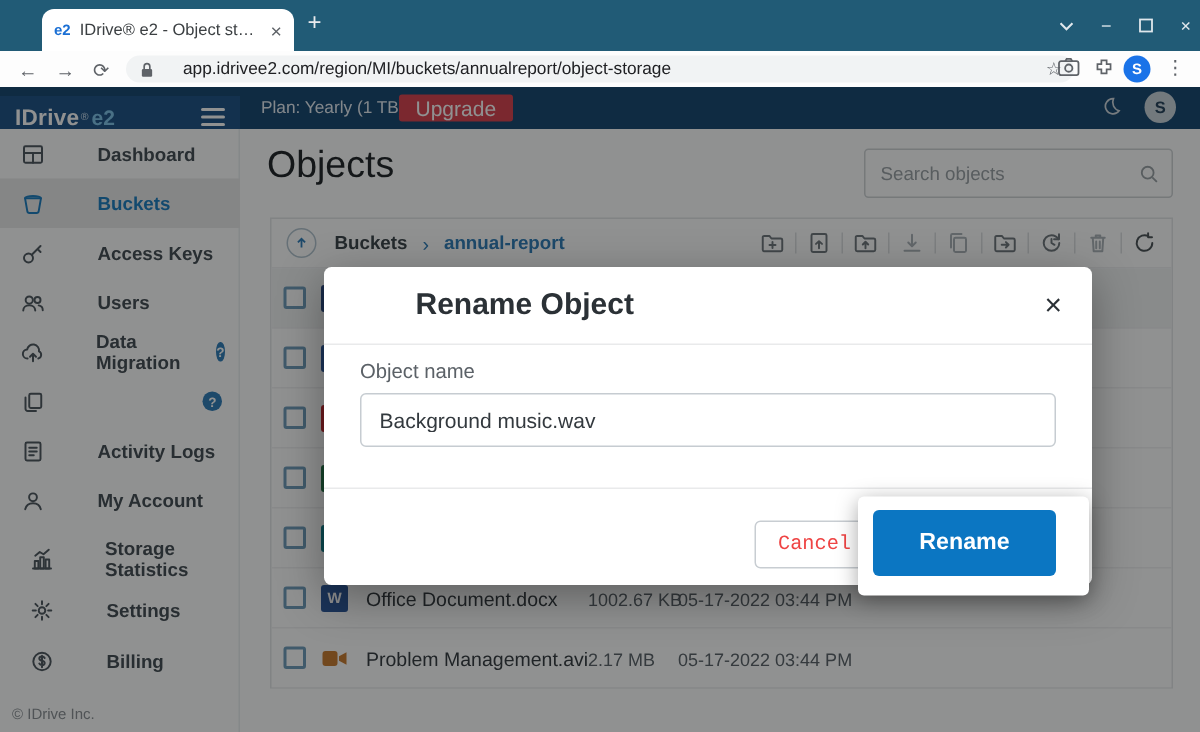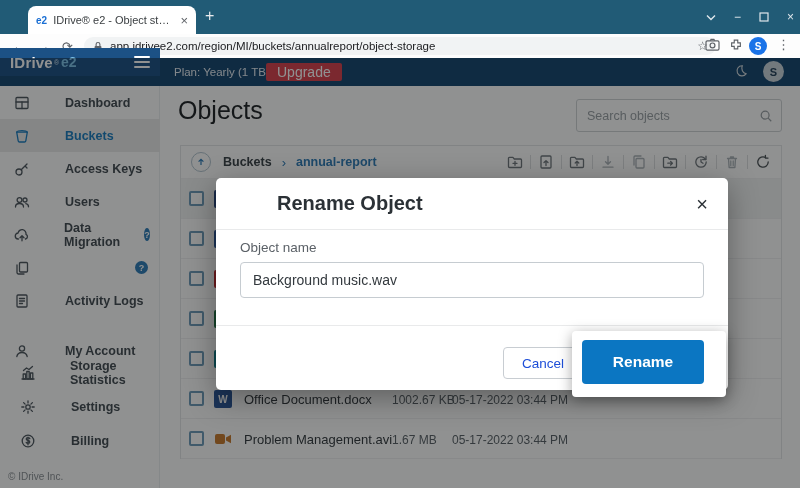--- a/index.html
+++ b/index.html
@@ -14,32 +14,32 @@
   .favicon { font-size:10px; font-weight:bold; color:#1a6fd4; margin-right:6px; }
   .tab-title { font-size:11px; color:#3c4043; white-space:nowrap; overflow:hidden; text-overflow:ellipsis; flex:1; }
   .tab-close { font-size:13px; color:#5f6368; margin-left:6px; cursor:pointer; }
   .newtab { position:absolute; left:205px; top:7px; font-size:16px; color:#e8eaed; }
   .wincontrols { position:absolute; right:6px; top:0; height:34px; display:flex; align-items:center; gap:18px; color:#dfe7ec; }
   .wc { font-size:12px; line-height:1; }
   .toolbar { position:absolute; left:0; top:34px; width:800px; height:24px; background:#fdfdfd; display:flex; align-items:center; }
   .navbtn { color:#5f6368; font-size:13px; margin-left:12px; }
   .omnibox { position:absolute; left:84px; top:3px; width:632px; height:18px; background:#f1f3f4;
              border-radius:9px; display:flex; align-items:center; padding:0 8px; }
-  .url { font-size:11.5px; color:#202124; margin-left:6px; flex:1; white-space:nowrap; overflow:hidden; }
+  .url { font-size:11.5px; color:#202124; margin-left:18px; flex:1; white-space:nowrap; overflow:hidden; }
   .star { font-size:12px; color:#5f6368; }
   .ticon { color:#5f6368; display:flex; align-items:center; }
   .b-avatar { width:18px; height:18px; border-radius:50%; background:#1a73e8; color:#fff; font-size:10px;
               font-weight:bold; display:flex; align-items:center; justify-content:center; position:absolute; right:33px; top:3px; }
   .kebab { position:absolute; right:10px; top:3px; font-size:13px; color:#5f6368; }
   .camera { position:absolute; right:80px; top:4px; }
   .puzzle { position:absolute; right:57px; top:4px; }
 
   
   .appheader { position:absolute; left:0; top:58px; width:800px; height:28px; background:#15456f; }
-  .logoblock { position:absolute; left:0; top:48px; width:160px; height:28px; background:#1c5185;
+  .logoblock { position:absolute; left:0; top:64px; width:160px; height:28px; background:#1c5185;
                display:flex; align-items:center; padding:0 10px; }
   .logo-main { color:#fff; font-size:15px; font-weight:bold; letter-spacing:0.2px; }
   .logo-reg { color:#cfe2f2; font-size:7px; vertical-align:top; margin:0 2px 0 1px; }
   .logo-e2 { color:#7ec3ea; font-size:14px; font-weight:bold; }
   .hamburger { margin-left:auto; width:16px; display:flex; flex-direction:column; gap:3px; }
   .hamburger span { height:2px; background:#fff; border-radius:1px; }
   .plan { position:absolute; left:174px; top:58px; height:28px; display:flex; align-items:center;
           color:#e6edf4; font-size:11.5px; }
   .upgrade { position:absolute; left:266px; top:63px; height:18px; padding:0 11px; background:#d9414e;
              color:#fff; font-size:14px; border:none; border-radius:2px; display:flex; align-items:center; }
@@ -95,22 +95,22 @@
   .modal { position:absolute; left:216px; top:178px; width:512px; height:212px; background:#fff; border-radius:5px;
            box-shadow:0 8px 30px rgba(0,0,0,0.35); z-index:60; }
   .m-head { height:52px; display:flex; align-items:center; padding:0 20px 0 24px; border-bottom:1px solid #e9eaeb; }
   .m-title { font-size:20px; font-weight:bold; color:#2b3136;margin-left:37px; }
   .m-close { margin-left:auto; font-size:20px; color:#2b3136; cursor:pointer; line-height:1; }
   .m-label { position:absolute; left:24px; top:62px; font-size:13.5px; color:#5b6167; }
   .m-input { position:absolute; left:24px; top:84px; width:464px; height:36px; border:1px solid #c6ccd1;
              border-radius:4px; padding:0 12px; font-size:14px; color:#33393e; font-family:"Liberation Sans", sans-serif; outline:none; }
   .m-foot { position:absolute; left:0; top:147px; width:512px; height:65px; border-top:1px solid #e9eaeb; }
   .btn-cancel { position:absolute; left:287px; top:21px; width:80px; height:32px; background:#fff;
-                border:1px solid #c8cdd2; border-radius:4px; font-size:13.5px; color:#1d4ed8;
-                font-family:Liberation Sans, sans-serif; }
+                border:1px solid #c8cdd2; border-radius:4px; font-size:13.5px; color:#ef4444;
+                font-family:Liberation Mono, monospace; }
   .spotlight { position:absolute; left:572px; top:331px; width:154px; height:66px; background:#fff; border-radius:4px;
                box-shadow:0 3px 14px rgba(0,0,0,0.35); z-index:70; }
   .btn-rename { position:absolute; left:10px; top:9px; width:122px; height:44px; background:#0b76c2; border:none;
                 border-radius:4px; color:#fff; font-size:15.5px; font-weight:bold;
                 font-family:"Liberation Sans", sans-serif; cursor:pointer; }
   svg { display:block; }
 </style>
 </head>
 <body>
 
@@ -253,21 +253,21 @@
     <span class="sbicon">
             <svg width="16" height="16" viewBox="0 0 16 16">
               <rect x="3" y="2" width="10" height="12" rx="1" fill="none" stroke="currentColor" stroke-width="1.3" stroke-linecap="round" stroke-linejoin="round"></rect>
               <line x1="5.5" y1="5.5" x2="10.5" y2="5.5" fill="none" stroke="currentColor" stroke-width="1.3" stroke-linecap="round" stroke-linejoin="round"></line>
               <line x1="5.5" y1="8" x2="10.5" y2="8" fill="none" stroke="currentColor" stroke-width="1.3" stroke-linecap="round" stroke-linejoin="round"></line>
               <line x1="5.5" y1="10.5" x2="8.5" y2="10.5" fill="none" stroke="currentColor" stroke-width="1.3" stroke-linecap="round" stroke-linejoin="round"></line>
             </svg>
           </span>
     <span class="sblabel">Activity Logs</span>
   </div>
-        <div class="sb-item" style="top: 248px;">
+        <div class="sb-item" style="top: 231px;">
     <span class="sbicon">
             <svg width="16" height="16" viewBox="0 0 16 16">
               <circle cx="8" cy="5.5" r="2.6" fill="none" stroke="currentColor" stroke-width="1.3" stroke-linecap="round" stroke-linejoin="round"></circle>
               <path d="M2.8 13.5c.6-2.6 2.7-4 5.2-4s4.6 1.4 5.2 4" fill="none" stroke="currentColor" stroke-width="1.3" stroke-linecap="round" stroke-linejoin="round"></path>
             </svg>
           </span>
     <span class="sblabel">My Account</span>
   </div>
         <div class="sb-item secondary" style="top: 270px;">
     <span class="sbicon">
@@ -419,21 +419,21 @@
   </div>
           <div class="row">
     <span class="cb"></span>
     <span class="chip word" style="color: rgb(200, 122, 46);">
               <svg width="18" height="14" viewBox="0 0 18 14">
                 <rect x="1" y="2" width="10" height="10" rx="2" fill="currentColor"></rect>
                 <path d="M12 5.5L17 2.8v8.4L12 8.5z" fill="currentColor"></path>
               </svg>
             </span>
     <span class="fname">Problem Management.avi</span>
-    <span class="fsize">1.67 MB</span>
+    <span class="fsize">2.17 MB</span>
     <span class="fdate">05-17-2022 03:44 PM</span>
   </div>
         </div>
     </div>
   </div>
 
   <div class="overlay"></div>
 
   <div class="modal">
     <div class="m-head">

